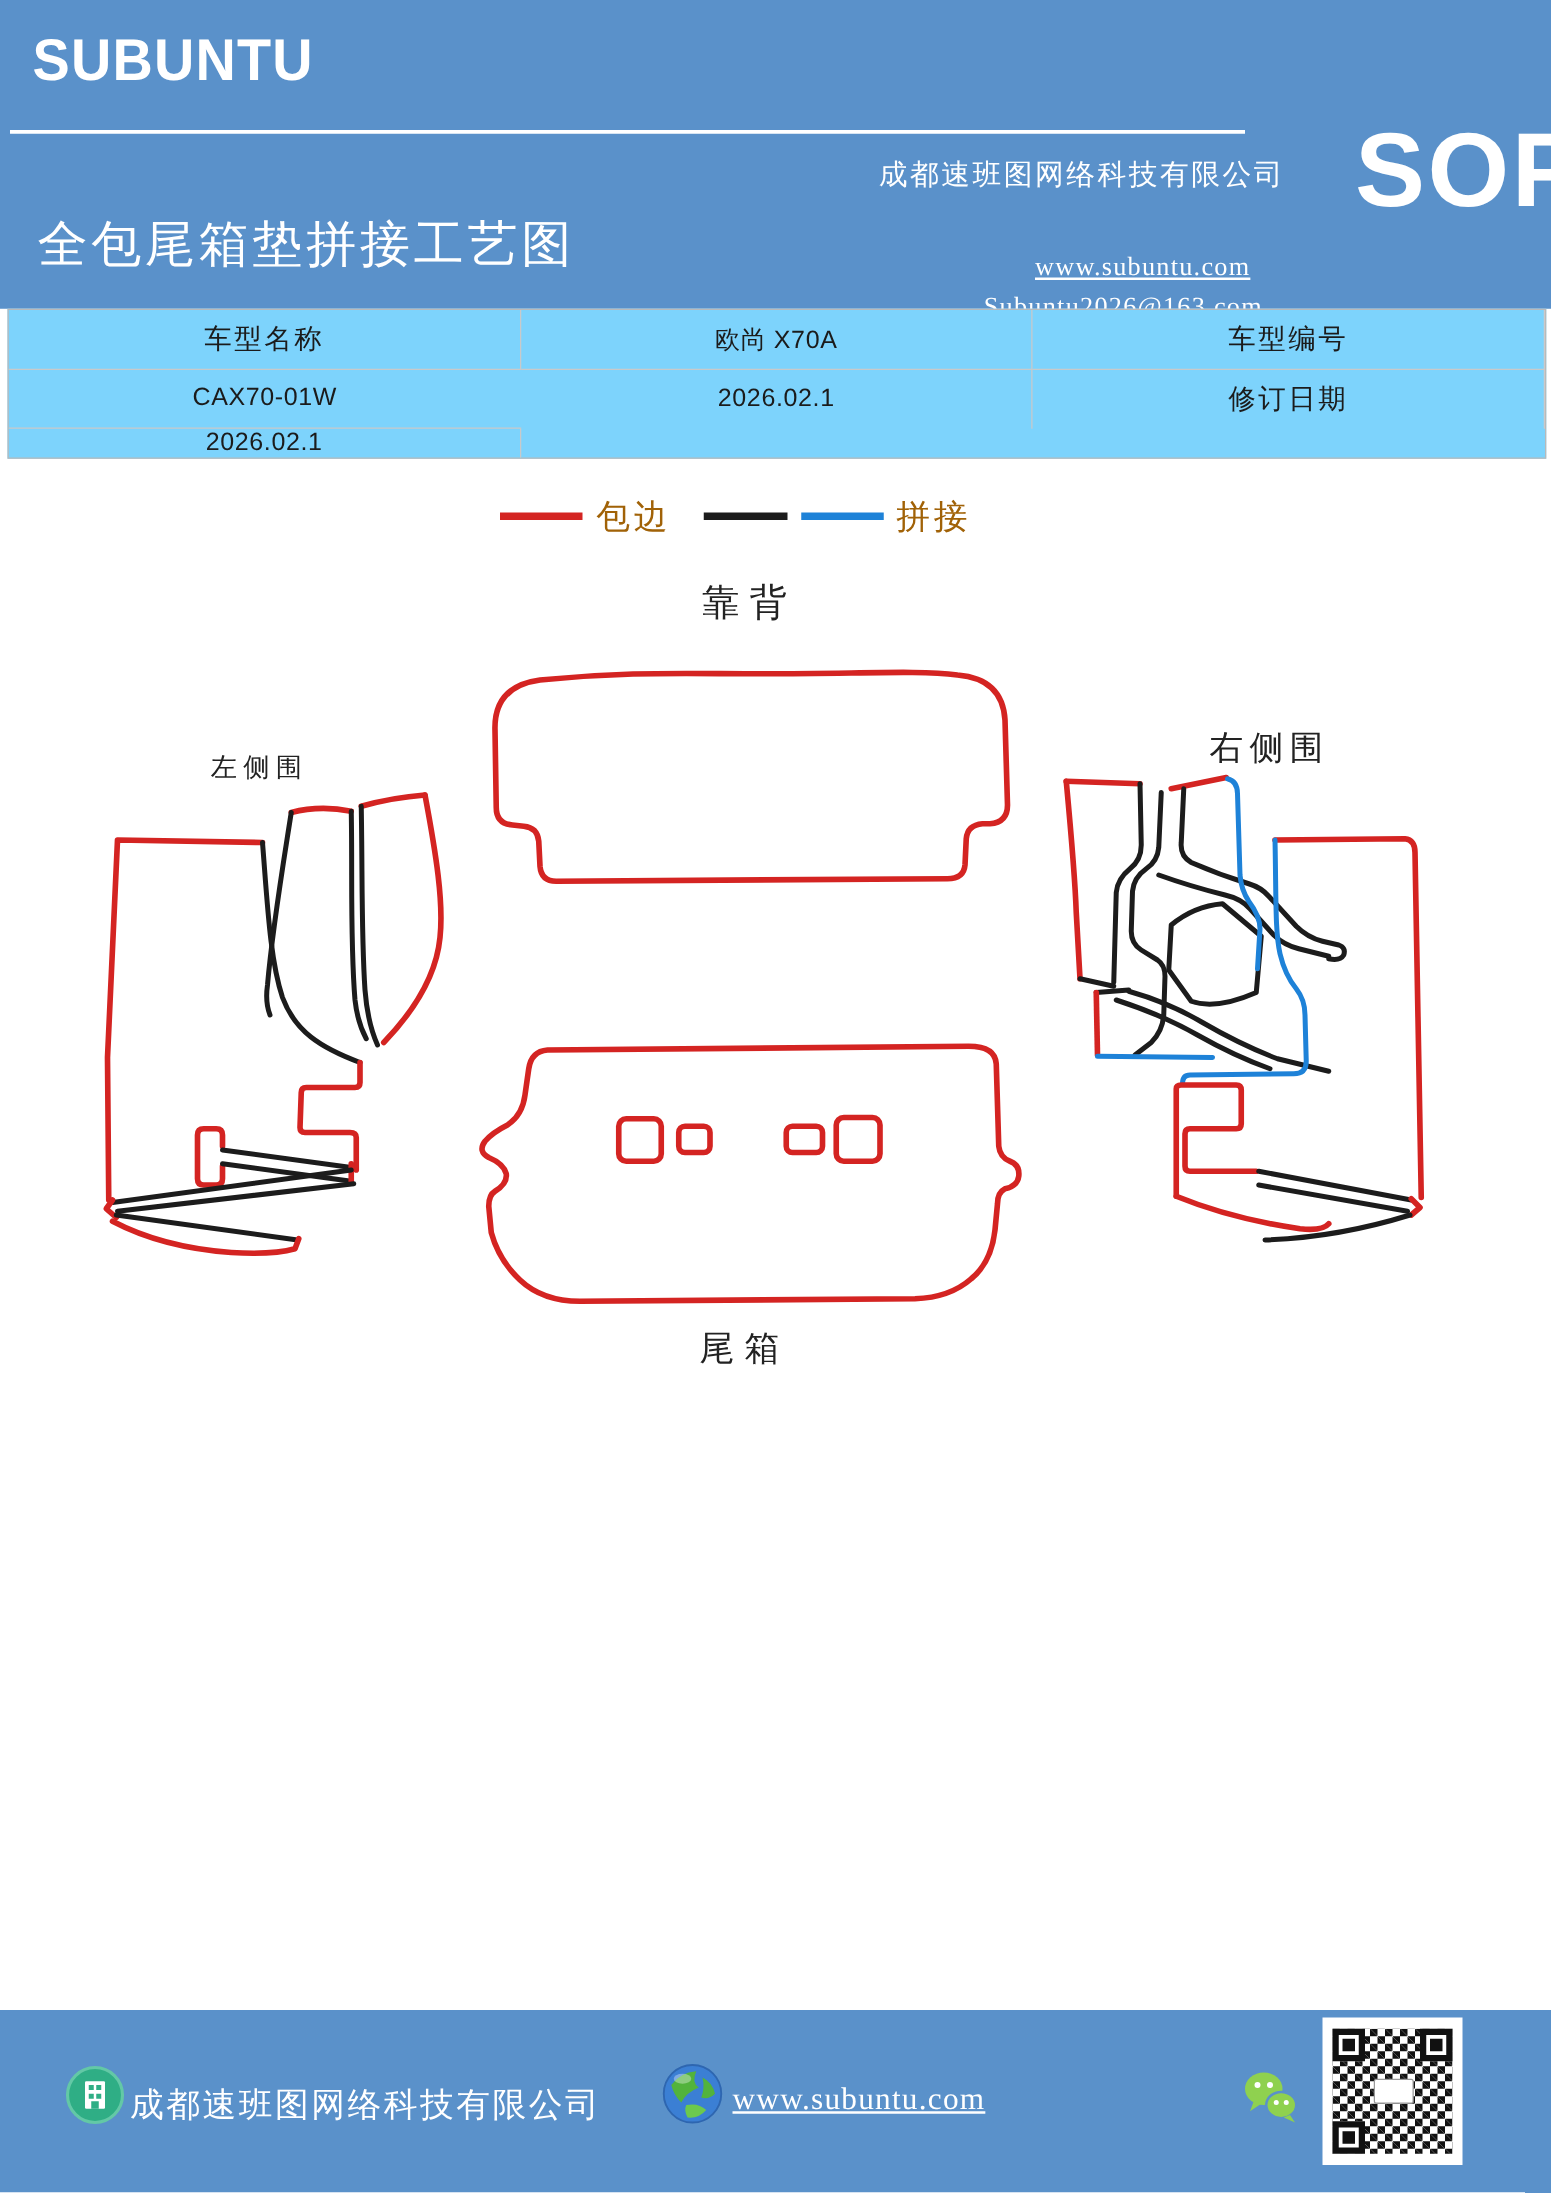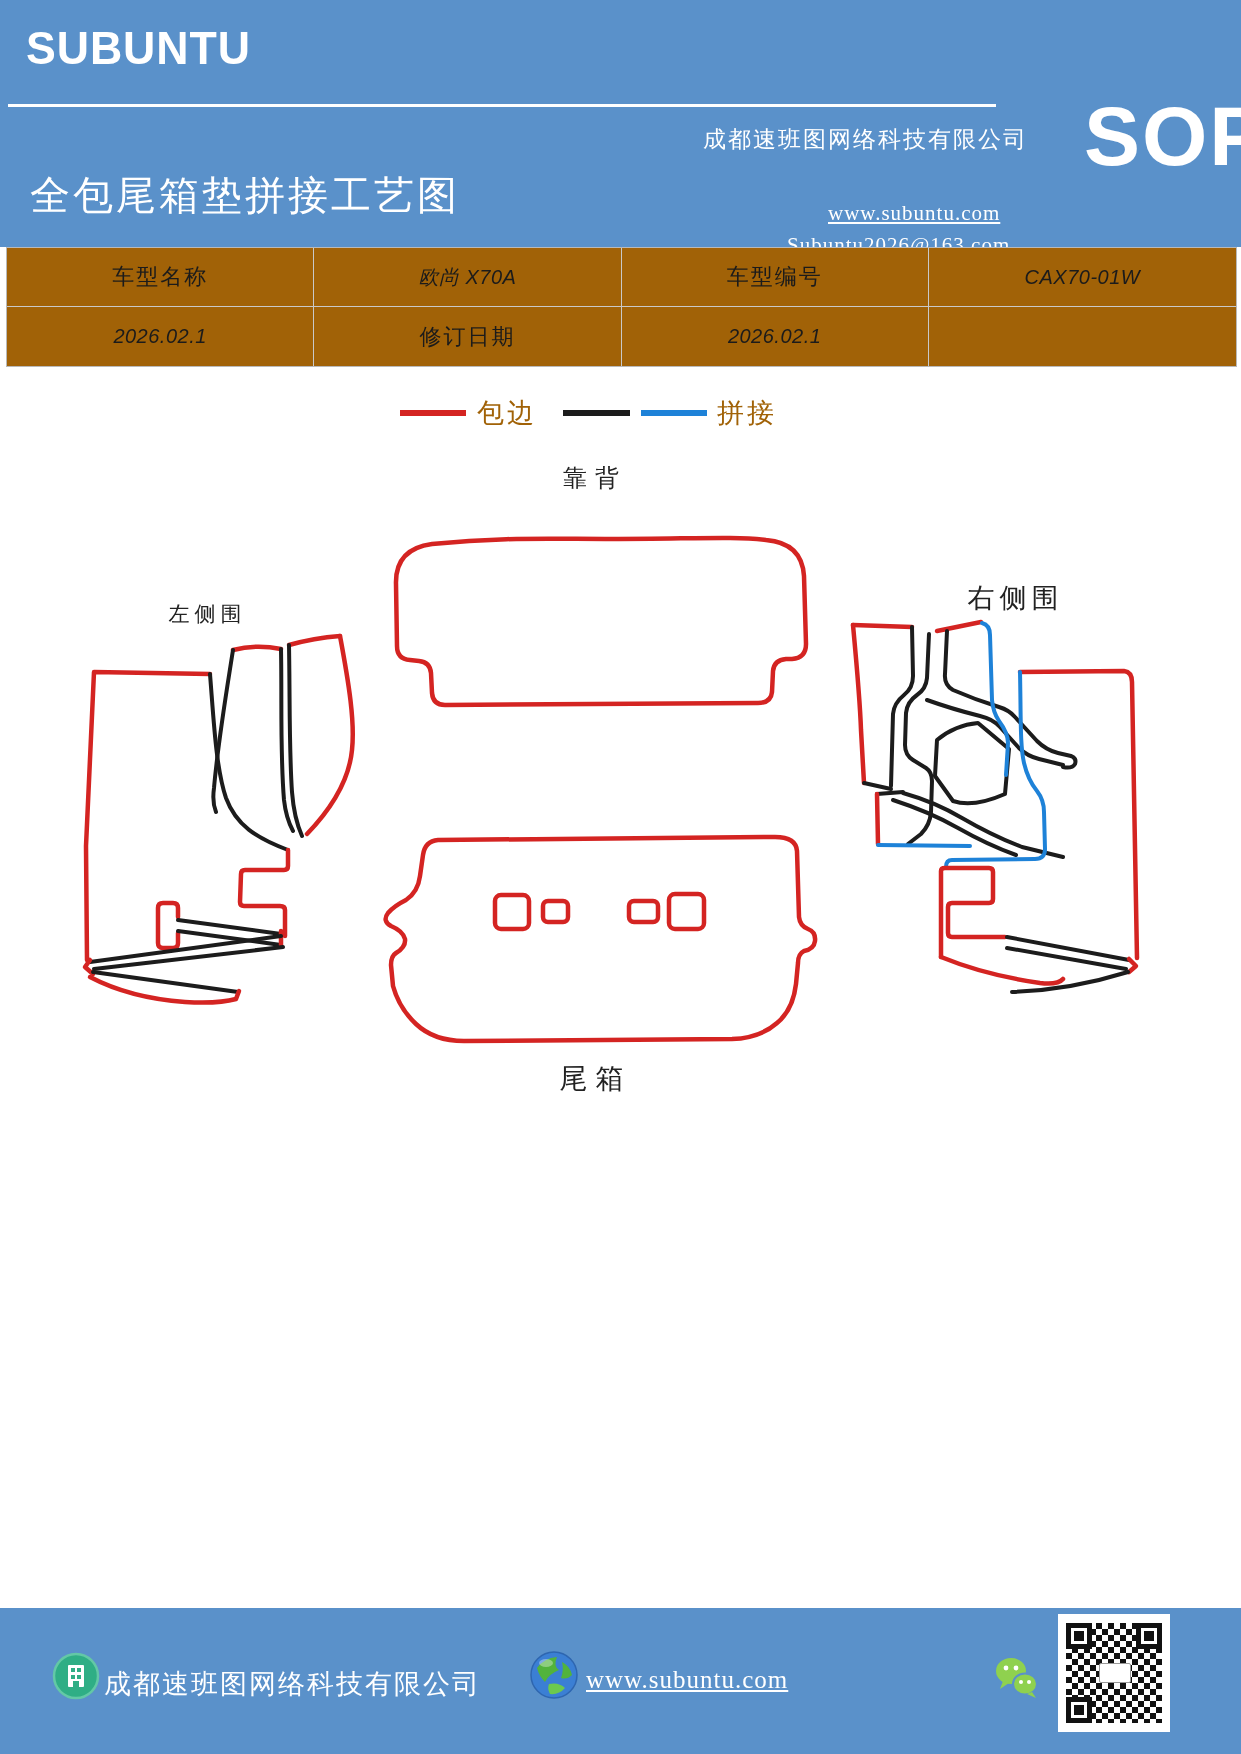--- a/index.html
+++ b/index.html
@@ -17,41 +17,41 @@
   .hdr-company{left:703px;top:124px;color:#fff;font-size:23px;letter-spacing:2px;
                font-family:"Liberation Serif","DejaVu Serif",serif;}
   .hdr-www{left:828px;top:201px;color:#fff;font-size:21px;letter-spacing:1px;
            text-decoration:underline;font-family:"Liberation Serif",serif;}
   .hdr-mail{left:787px;top:233px;color:#fff;font-size:21px;letter-spacing:1px;
             font-family:"Liberation Serif",serif;}
   .hdr-sop{left:1044px;top:88px;color:#fff;font-size:84px;font-weight:bold;letter-spacing:2px;margin-left:40px;}
 
   
   .info-table{left:6px;top:247px;width:1229px;height:118px;display:grid;
-              grid-template-columns:1fr 1fr 1fr 1fr;grid-template-rows:1fr 1fr;
-              border:1px solid #b9b9b9;background:#a16207;}
+              grid-template-columns:1fr 1fr 1fr;grid-template-rows:1fr 1fr;
+              border:1px solid #b9b9b9;background:#7dd3fc;}
   .cell{border-right:1px solid #c9c9c9;border-bottom:1px solid #c9c9c9;
         display:flex;align-items:center;justify-content:center;color:#1b1b1b;}
   .cell:nth-child(4n){border-right:none;}
   .cell:nth-child(n+5){border-bottom:none;}
   .cell.lab{font-family:"Liberation Serif","DejaVu Serif",serif;font-size:22px;letter-spacing:2px;}
-  .cell.val{font-size:20px;letter-spacing:.5px;font-style:italic;}
+  .cell.val{font-size:20px;letter-spacing:.5px;}
 
   
   .sw{top:410px;height:6px;}
   .sw-red{left:400px;width:66px;background:#d42422;}
   .sw-black{left:563px;width:67px;background:#1c1c1c;}
   .sw-blue{left:641px;width:66px;background:#1e82d8;}
   .legend-label{top:395px;font-size:27px;color:#a16207;letter-spacing:3px;
                 font-family:"DejaVu Sans",sans-serif;}
   .ll-1{left:477px;} .ll-2{left:717px;}
 
   
   .dlabel{color:#222;font-family:"DejaVu Sans",sans-serif;text-align:center;}
-  .lbl-back{left:532px;top:462px;width:95px;font-size:24px;letter-spacing:8px;text-align:right;}
+  .lbl-back{left:552px;top:462px;width:95px;font-size:30px;letter-spacing:8px;}
   .lbl-left{left:145px;top:600px;width:125px;font-size:21px;letter-spacing:5px;}
   .lbl-right{left:953px;top:580px;width:125px;font-size:27px;letter-spacing:5px;}
   .lbl-trunk{left:548px;top:1060px;width:95px;font-size:28px;letter-spacing:8px;}
 
   
   .diagram{left:0;top:0;width:1241px;height:1754px;pointer-events:none;}
   .diagram path,.diagram rect{fill:none;stroke-linecap:round;stroke-linejoin:round;}
   .st-red{stroke:#d42422;stroke-width:4.5;}
   .st-black{stroke:#1c1c1c;stroke-width:4;}
   .st-blue{stroke:#1e82d8;stroke-width:4;}

